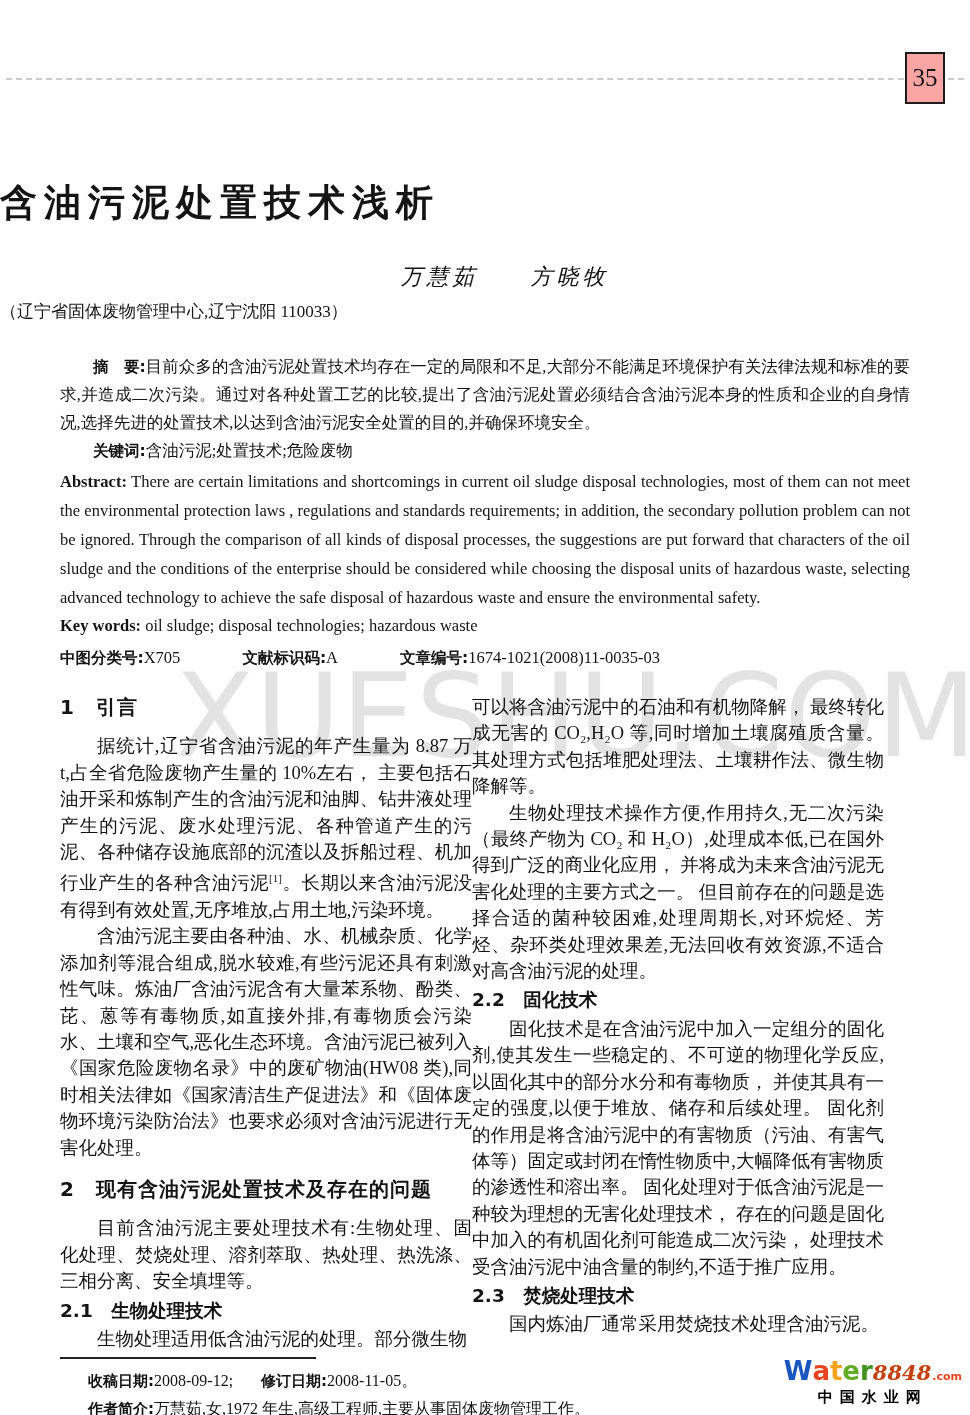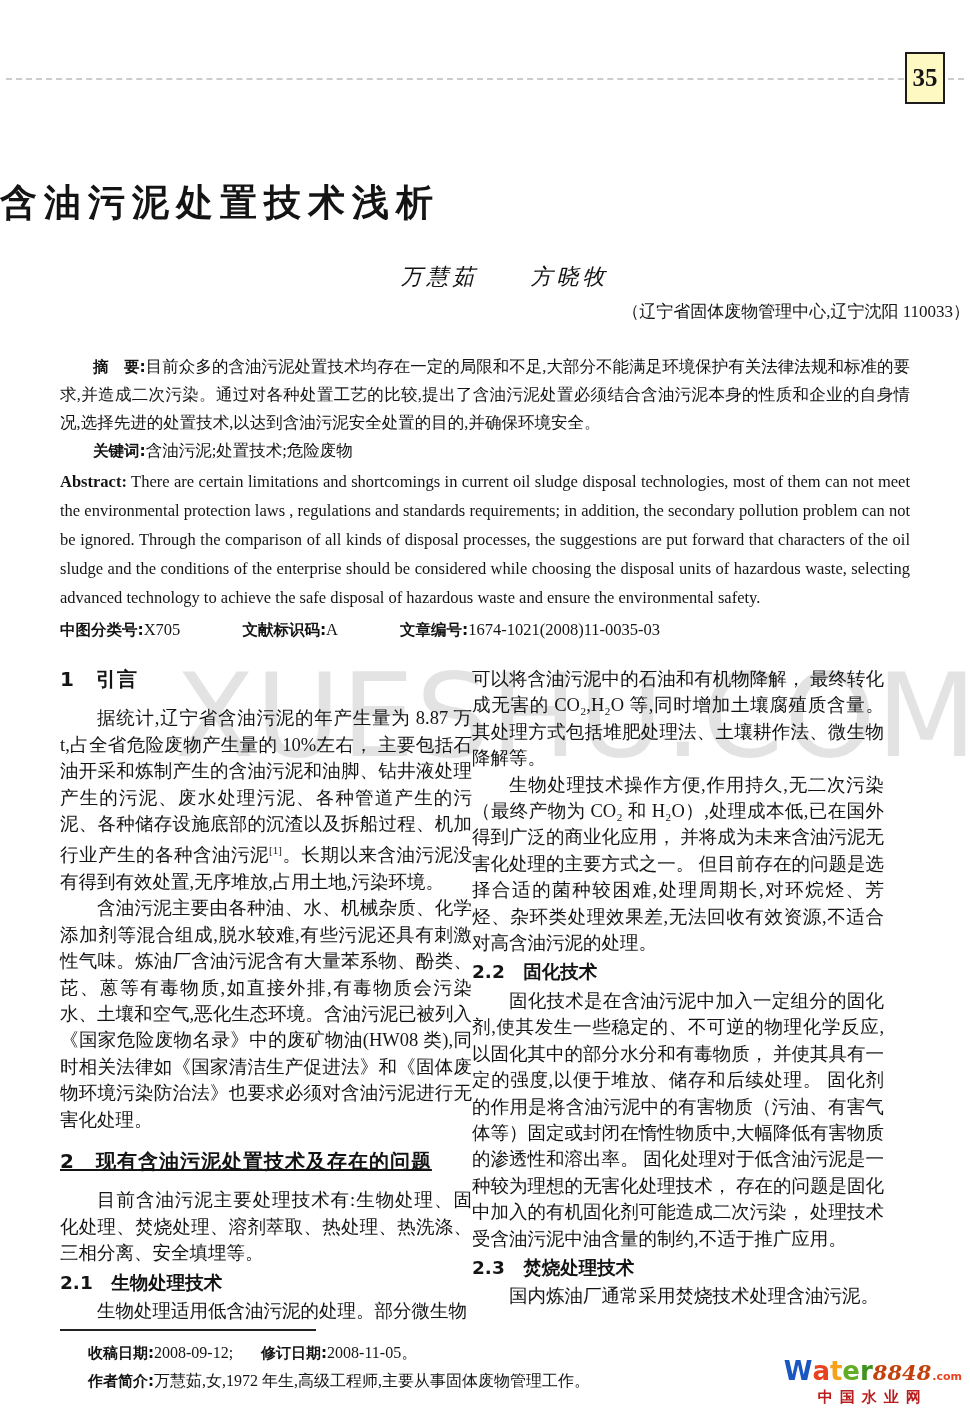--- a/index.html
+++ b/index.html
@@ -10,61 +10,61 @@
     color: #141414;
   }
   
   .top-area { position: relative; height: 130px; }
   .top-divider {
     position: absolute; top: 78px; left: 6px; right: 6px;
     border-top: 2px dashed #b7b7b7; opacity: .7;
   }
   .page-num-box {
     position: absolute; top: 52px; left: 905px; width: 40px; height: 52px;
-    border: 2px solid #1c1c1c; background: #fef9c3;
+    border: 2px solid #1c1c1c; background: #fca5a5;
     display: flex; align-items: center; justify-content: center;
-    font-size: 25px; font-weight: bold;
+    font-size: 25px; font-weight: normal;
   }
   
   .watermark {
     position: absolute; top: 648px; left: 175px; z-index: 0;
     font-family: "DejaVu Sans", "Liberation Sans", sans-serif;
     font-size: 116px; letter-spacing: 1px; color: #c9c9c9; opacity: .5;
     pointer-events: none; white-space: nowrap;
   }
   
   .page-content { position: relative; z-index: 1; }
   .paper-title {
     text-align: left; margin-top: 48px;
     font-size: 37px; font-weight: bold; letter-spacing: 7px;
   }
   .authors {
     text-align: center; margin-top: 34px;
     font-size: 22px; font-style: italic; letter-spacing: 4px; font-weight: 500; padding-left: 39px;
   }
-  .affiliation { text-align: right; margin-top: 8px; font-size: 17px; }
+  .affiliation { text-align: left; margin-top: 8px; font-size: 17px; }
   .front-block { margin: 30px 60px 0; font-size: 16.5px; line-height: 28px; text-align: justify; }
   .lbl { font-weight: bold; font-family: "DejaVu Sans", "Liberation Sans", sans-serif; font-size: 15.5px; }
   .lbl-en { font-weight: bold; }
   .indent2 { text-indent: 2em; }
   .abs-en { margin-top: 2px; line-height: 29px; }
   .meta-line { display: flex; margin-top: 4px; }
   .meta-item { white-space: nowrap; }
   .meta-item + .meta-item { margin-left: 62px; }
   
   .columns { display: flex; margin: 22px 60px 0; }
   .col { width: 412px; font-size: 18.5px; line-height: 26.4px; text-align: justify; }
   .col p { text-indent: 2em; }
   .col p.cont { text-indent: 0; }
   .h-sec {
     font-family: "DejaVu Sans", "Liberation Sans", sans-serif;
     font-size: 20px; font-weight: bold; text-indent: 0 !important;
     margin: 0 0 13px 0; letter-spacing: 1px;
   }
-  .h-sec.later { margin-top: 15px; text-decoration: underline; }
+  .h-sec.later { margin-top: 15px; }
   .h-sub {
     font-family: "DejaVu Sans", "Liberation Sans", sans-serif;
     font-size: 18.5px; font-weight: bold; text-indent: 0 !important;
     margin: 3px 0 2px 0;
   }
   sup { font-size: 11px; }
   
   .footnote { margin: 4px 60px 0; font-size: 16px; line-height: 27px; }
   .footnote-divider { width: 256px; border-top: 2px solid #222; margin-bottom: 8px; }
   .fn-lbl { font-weight: bold; font-family: "DejaVu Sans", "Liberation Sans", sans-serif; font-size: 15px; padding-left: 28px; }
@@ -92,20 +92,21 @@
   </div>
 
   <div class="paper-title">含油污泥处置技术浅析</div>
   <div class="authors">万慧茹　　方晓牧</div>
   <div class="affiliation">（辽宁省固体废物管理中心,辽宁沈阳 110033）</div>
 
   <div class="front-block">
     <p class="indent2"><span class="lbl">摘　要:</span><span>目前众多的含油污泥处置技术均存在一定的局限和不足,大部分不能满足环境保护有关法律法规和标准的要求,并造成二次污染。通过对各种处置工艺的比较,提出了含油污泥处置必须结合含油污泥本身的性质和企业的自身情况,选择先进的处置技术,以达到含油污泥安全处置的目的,并确保环境安全。</span></p>
     <p class="indent2"><span class="lbl">关键词:</span><span>含油污泥;处置技术;危险废物</span></p>
     <p class="abs-en"><span class="lbl-en">Abstract:</span><span> There are certain limitations and shortcomings in current oil sludge disposal technologies, most of them can not meet the environmental protection laws , regulations and standards requirements; in addition, the secondary pollution problem can not be ignored. Through the comparison of all kinds of disposal processes, the suggestions are put forward that characters of the oil sludge and the conditions of the enterprise should be considered while choosing the disposal units of hazardous waste, selecting advanced technology to achieve the safe disposal of hazardous waste and ensure the environmental safety.</span></p>
+    <p><span class="lbl-en">Key words:</span><span> oil sludge; disposal technologies; hazardous waste</span></p>
     <div class="meta-line">
       <span class="meta-item"><span class="lbl">中图分类号:</span><span>X705</span></span>
       <span class="meta-item"><span class="lbl">文献标识码:</span><span>A</span></span>
       <span class="meta-item"><span class="lbl">文章编号:</span><span>1674-1021(2008)11-0035-03</span></span>
     </div>
   </div>
 
   <div class="columns">
     <div class="col">
       <div class="h-sec">1　引言</div>
@@ -137,14 +138,14 @@
 <div class="site-logo">
   <div class="logo-row1">
     <span class="logo-letter" style="color: rgb(27, 87, 192);">W</span>
     <span class="logo-letter" style="color: rgb(232, 67, 30);">a</span>
     <span class="logo-letter" style="color: rgb(246, 162, 26);">t</span>
     <span class="logo-letter" style="color: rgb(99, 173, 38);">e</span>
     <span class="logo-letter" style="color: rgb(63, 148, 32);">r</span>
     <span class="logo-num" style="color: #c2410c;">8848</span>
     <span class="logo-tld" style="color: rgb(232, 67, 30);">.com</span>
   </div>
-  <div class="logo-sub" style="color: #b91c1c;">中国水业网</div>
+  <div class="logo-sub" style="color: #000000;">中国水业网</div>
 </div>
 
 </body></html>

